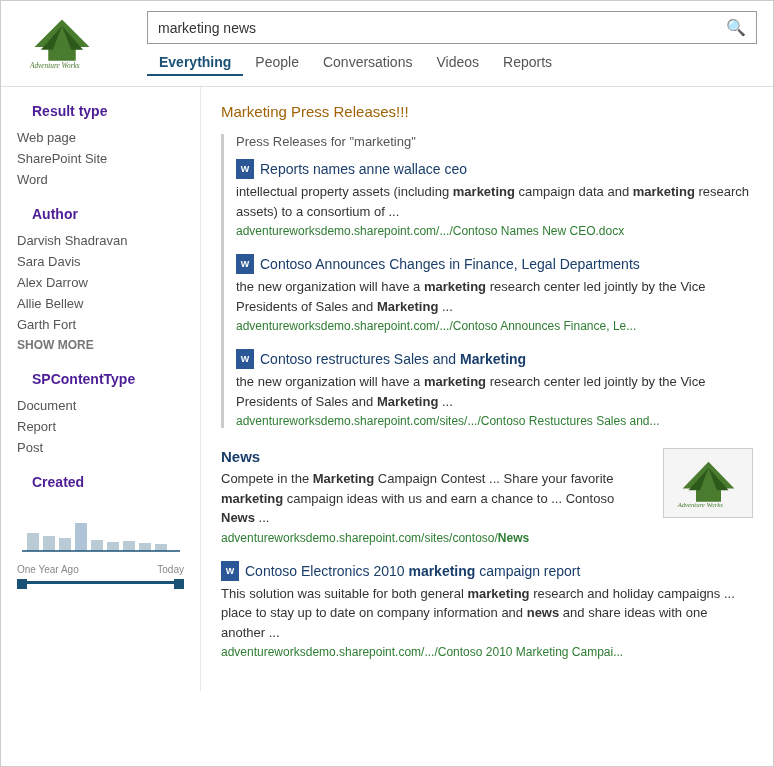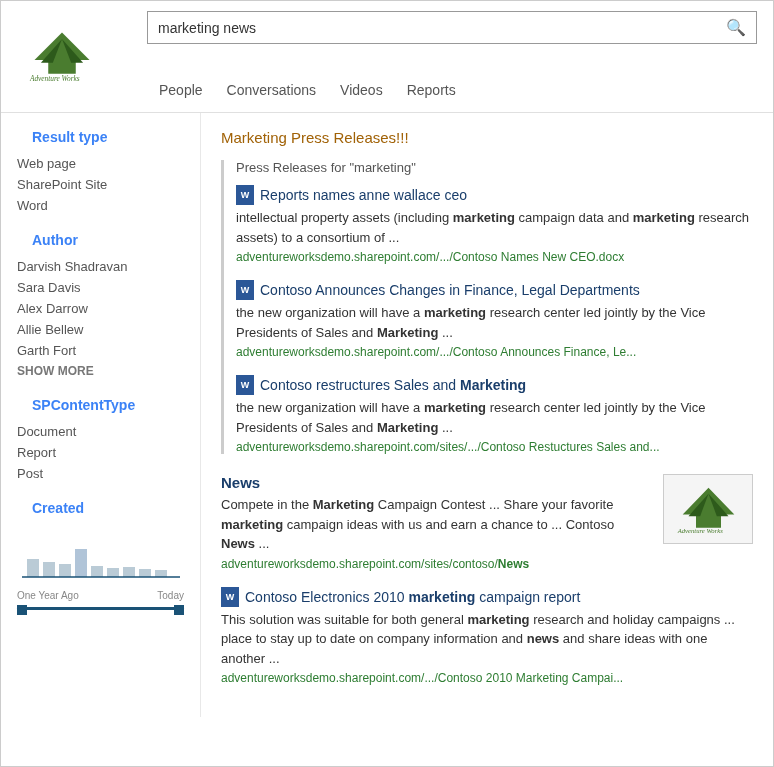--- a/index.html
+++ b/index.html
@@ -26,21 +26,20 @@
     }
     .logo-svg {
       width: 90px;
       height: 55px;
     }
     .search-area {
       flex: 1;
       display: flex;
       flex-direction: column;
       margin-left: 20px;
-      gap: 28px;
     }
     .search-box-row {
       display: flex;
       align-items: center;
       border: 1px solid #999;
       background: #fff;
     }
     .search-input {
       flex: 1;
       border: none;
@@ -83,21 +82,21 @@
     
     .sidebar {
       width: 200px;
       flex-shrink: 0;
       padding: 16px 16px;
       border-right: 1px solid #e8e8e8;
     }
     .sidebar-section-title {
       font-size: 14px;
       font-weight: 600;
-      color: #3b82f6;
+      color: #4c1d95;
       margin-bottom: 8px;
       margin-top: 16px;
       padding-left: 15px;
     }
     .sidebar-section-title:first-child {
       margin-top: 0;
     }
     .sidebar-item {
       padding: 3px 0;
       font-size: 13px;
@@ -234,20 +233,21 @@
     </svg>
   </div>
   <div class="search-area">
     <div class="search-box-row">
       <input class="search-input" type="text" value="marketing news" style="">
       <button class="search-button">
         <span>🔍</span>
       </button>
     </div>
     <div class="search-tabs">
+      <a class="tab-item active">Everything</a>
       <a class="tab-item">People</a>
       <a class="tab-item">Conversations</a>
       <a class="tab-item">Videos</a>
       <a class="tab-item">Reports</a>
     </div>
   </div>
 </div>
 
 <div class="main-layout">
 

